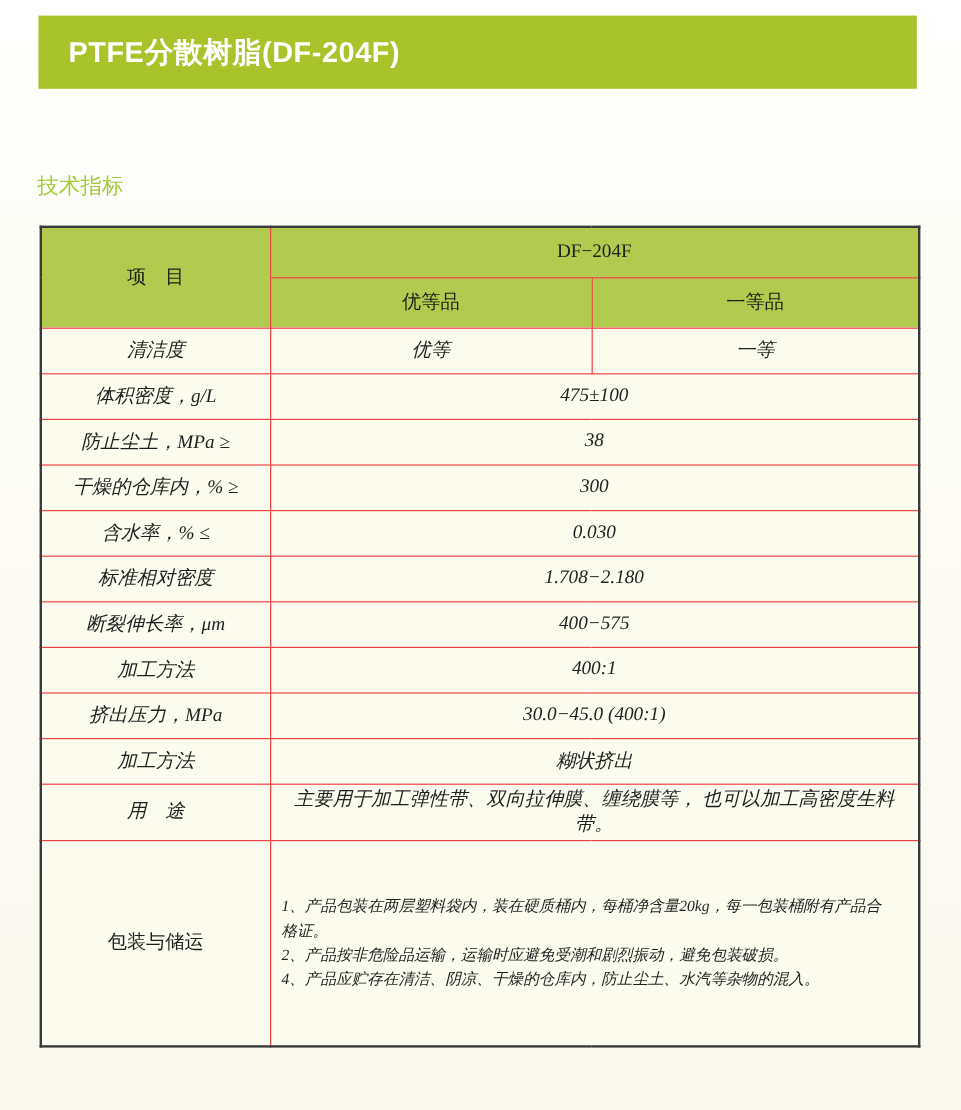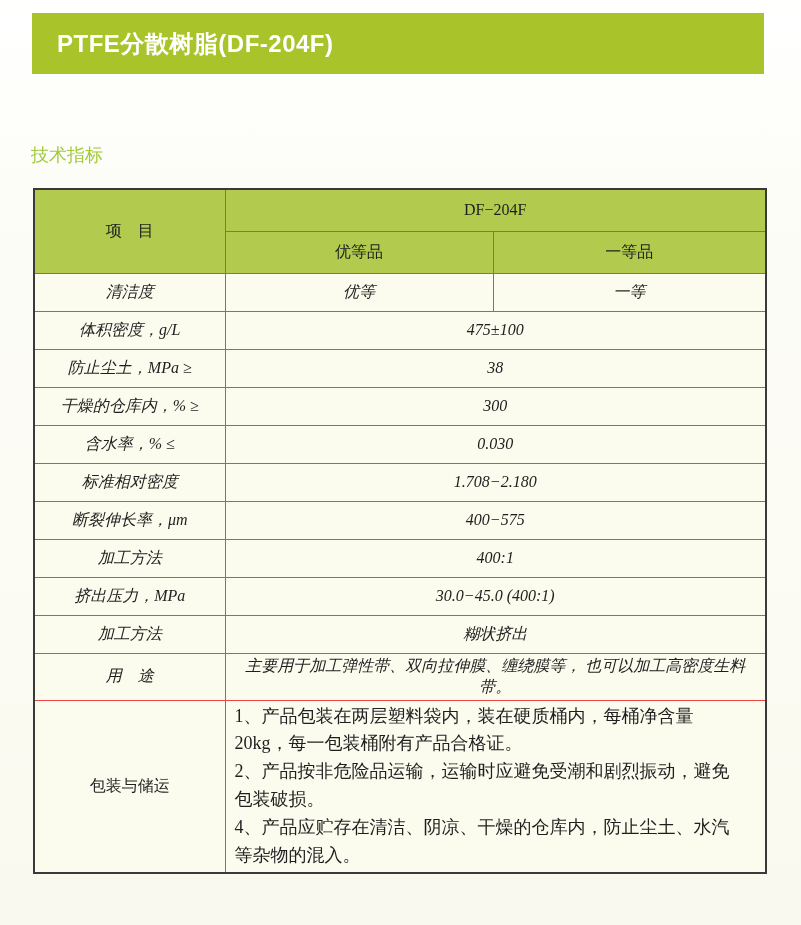--- a/index.html
+++ b/index.html
@@ -64,21 +64,22 @@
     text-align: left;
     padding-left: 9px;
     padding-right: 6px;
     margin-left: 32px;
   }
   tr.packrow { height: 172px; }
   tr.packrow td.left-val {
     padding-left: 9px;
     padding-right: 20px;
     line-height: 1.55;
-    font-size: 18px;
+    font-size: 13px;
+    font-style: italic;
   }
   .pack-line { text-align: left; }
 </style>
 </head>
 <body>
 
 <div class="banner">
   <div class="title">PTFE分散树脂(DF-204F)</div>
 </div>
 

